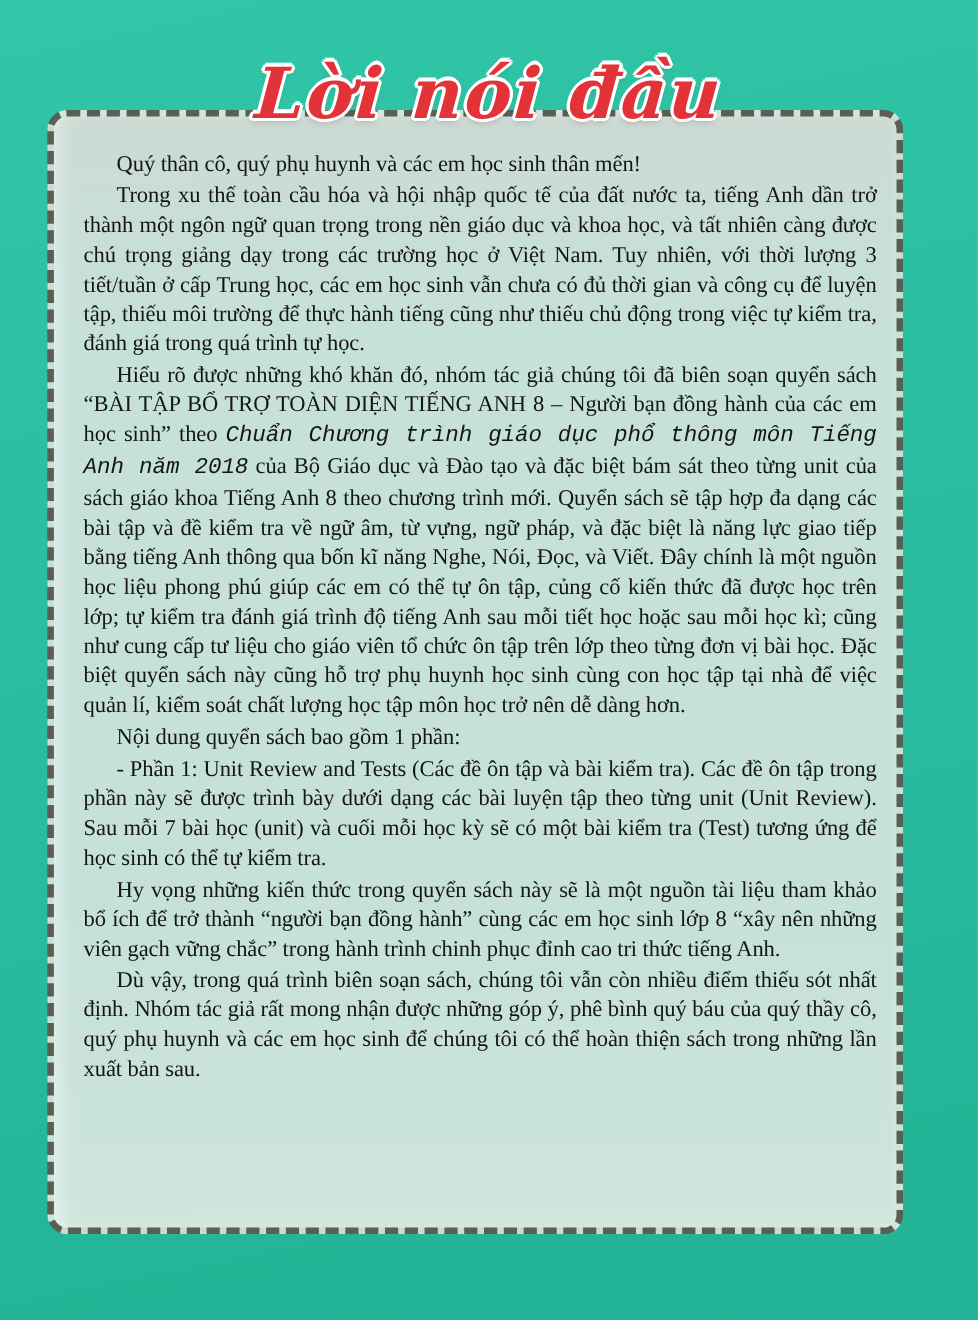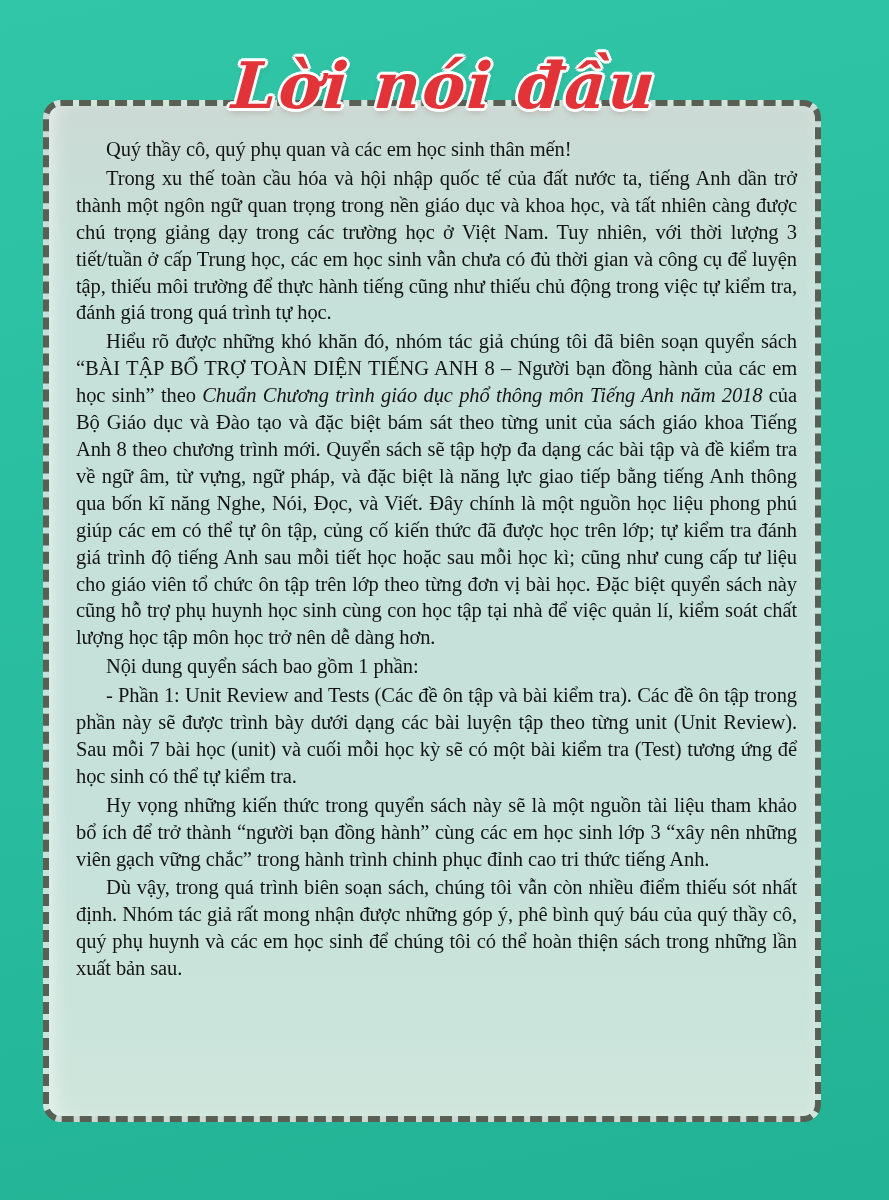--- a/index.html
+++ b/index.html
@@ -61,32 +61,33 @@
     line-height: 26.9px;
     text-align: justify;
     letter-spacing: -0.1px;
   }
   .body-text p {
     margin: 0 0 2px 0;
     text-indent: 30px;
   }
   .body-text em {
     font-style: italic;
+    font-family: Liberation Mono, monospace;
   }
 </style>
 </head>
 <body>
 
 <div class="page">
   <div class="title">Lời nói đầu</div>
 
   <div class="panel">
     <div class="body-text">
-        <p><span>Quý thầy cô, quý phụ quan và các em học sinh thân mến!</span></p>
+        <p><span>Quý thân cô, quý phụ huynh và các em học sinh thân mến!</span></p>
         <p><span>Trong xu thế toàn cầu hóa và hội nhập quốc tế của đất nước ta, tiếng Anh dần trở thành một ngôn ngữ quan trọng trong nền giáo dục và khoa học, và tất nhiên càng được chú trọng giảng dạy trong các trường học ở Việt Nam. Tuy nhiên, với thời lượng 3 tiết/tuần ở cấp Trung học, các em học sinh vẫn chưa có đủ thời gian và công cụ để luyện tập, thiếu môi trường để thực hành tiếng cũng như thiếu chủ động trong việc tự kiểm tra, đánh giá trong quá trình tự học.</span></p>
         <p><span>Hiểu rõ được những khó khăn đó, nhóm tác giả chúng tôi đã biên soạn quyển sách “BÀI TẬP BỔ TRỢ TOÀN DIỆN TIẾNG ANH 8 – Người bạn đồng hành của các em học sinh” theo </span><em>Chuẩn Chương trình giáo dục phổ thông môn Tiếng Anh năm 2018</em><span> của Bộ Giáo dục và Đào tạo và đặc biệt bám sát theo từng unit của sách giáo khoa Tiếng Anh 8 theo chương trình mới. Quyển sách sẽ tập hợp đa dạng các bài tập và đề kiểm tra về ngữ âm, từ vựng, ngữ pháp, và đặc biệt là năng lực giao tiếp bằng tiếng Anh thông qua bốn kĩ năng Nghe, Nói, Đọc, và Viết. Đây chính là một nguồn học liệu phong phú giúp các em có thể tự ôn tập, củng cố kiến thức đã được học trên lớp; tự kiểm tra đánh giá trình độ tiếng Anh sau mỗi tiết học hoặc sau mỗi học kì; cũng như cung cấp tư liệu cho giáo viên tổ chức ôn tập trên lớp theo từng đơn vị bài học. Đặc biệt quyển sách này cũng hỗ trợ phụ huynh học sinh cùng con học tập tại nhà để việc quản lí, kiểm soát chất lượng học tập môn học trở nên dễ dàng hơn.</span></p>
         <p><span>Nội dung quyển sách bao gồm 1 phần:</span></p>
         <p><span>- Phần 1: Unit Review and Tests (Các đề ôn tập và bài kiểm tra). Các đề ôn tập trong phần này sẽ được trình bày dưới dạng các bài luyện tập theo từng unit (Unit Review). Sau mỗi 7 bài học (unit) và cuối mỗi học kỳ sẽ có một bài kiểm tra (Test) tương ứng để học sinh có thể tự kiểm tra.</span></p>
-        <p><span>Hy vọng những kiến thức trong quyển sách này sẽ là một nguồn tài liệu tham khảo bổ ích để trở thành “người bạn đồng hành” cùng các em học sinh lớp 3 “xây nên những viên gạch vững chắc” trong hành trình chinh phục đỉnh cao tri thức tiếng Anh.</span></p>
+        <p><span>Hy vọng những kiến thức trong quyển sách này sẽ là một nguồn tài liệu tham khảo bổ ích để trở thành “người bạn đồng hành” cùng các em học sinh lớp 8 “xây nên những viên gạch vững chắc” trong hành trình chinh phục đỉnh cao tri thức tiếng Anh.</span></p>
         <p><span>Dù vậy, trong quá trình biên soạn sách, chúng tôi vẫn còn nhiều điểm thiếu sót nhất định. Nhóm tác giả rất mong nhận được những góp ý, phê bình quý báu của quý thầy cô, quý phụ huynh và các em học sinh để chúng tôi có thể hoàn thiện sách trong những lần xuất bản sau.</span></p>
       </div>
   </div>
 </div>
 
 </body></html>

